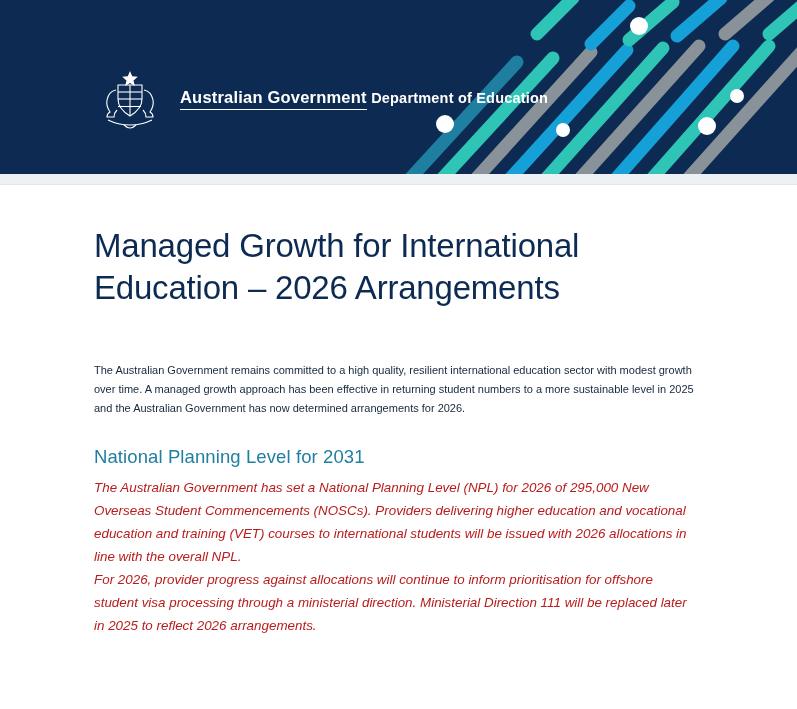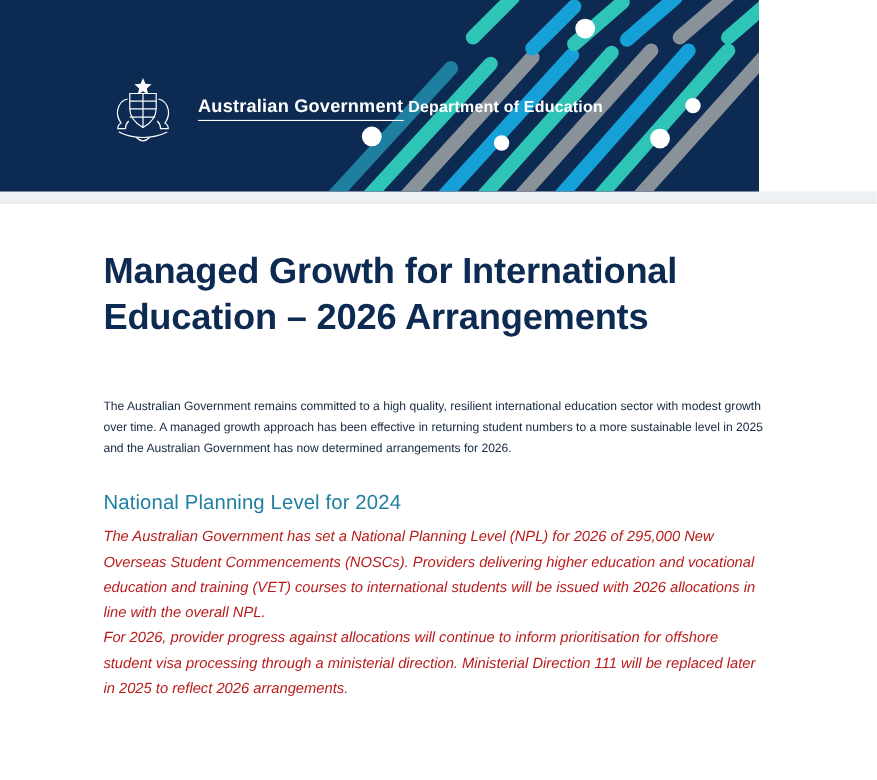--- a/index.html
+++ b/index.html
@@ -16,21 +16,21 @@
   .page {
     position: relative;
     width: 797px;
     height: 709px;
     background: #ffffff;
   }
 
   
   .header {
     position: relative;
-    width: 690px;
+    width: 797px;
     height: 174px;
     background: #0b2a50;
     overflow: hidden;
   }
   .header-gradient {
     position: absolute;
     inset: 0;
     background: #0d2b52;
   }
   .deco {
@@ -85,21 +85,21 @@
 
   
   .content {
     padding: 40px 100px 0 94px;
   }
   h1.doc-title {
     margin: 0;
     color: #0d2b52;
     font-size: 33px;
     line-height: 1.28;
-    font-weight: bold;
+    font-weight: normal;
     letter-spacing: -0.2px;
     max-width: 600px;
   }
   .intro {
     margin-top: 52px;
     color: #15273d;
     font-size: 11px;
     line-height: 1.72;
     max-width: 600px;
   }
@@ -190,18 +190,18 @@
     </div>
   </div>
 
   <div class="header-rule"></div>
 
   <div class="content">
     <h1 class="doc-title">Managed Growth for International Education – 2026 Arrangements</h1>
 
     <p class="intro">The Australian Government remains committed to a high quality, resilient international education sector with modest growth over time. A managed growth approach has been effective in returning student numbers to a more sustainable level in 2025 and the Australian Government has now determined arrangements for 2026.</p>
 
-    <h2 class="section-heading">National Planning Level for 2024</h2>
+    <h2 class="section-heading">National Planning Level for 2031</h2>
     <p class="section-body">The Australian Government has set a National Planning Level (NPL) for 2026 of 295,000 New Overseas Student Commencements (NOSCs). Providers delivering higher education and vocational education and training (VET) courses to international students will be issued with 2026 allocations in line with the overall NPL.</p>
 
     <p class="section-body">For 2026, provider progress against allocations will continue to inform prioritisation for offshore student visa processing through a ministerial direction. Ministerial Direction 111 will be replaced later in 2025 to reflect 2026 arrangements.</p>
   </div>
 </div>
 
 </body></html>

